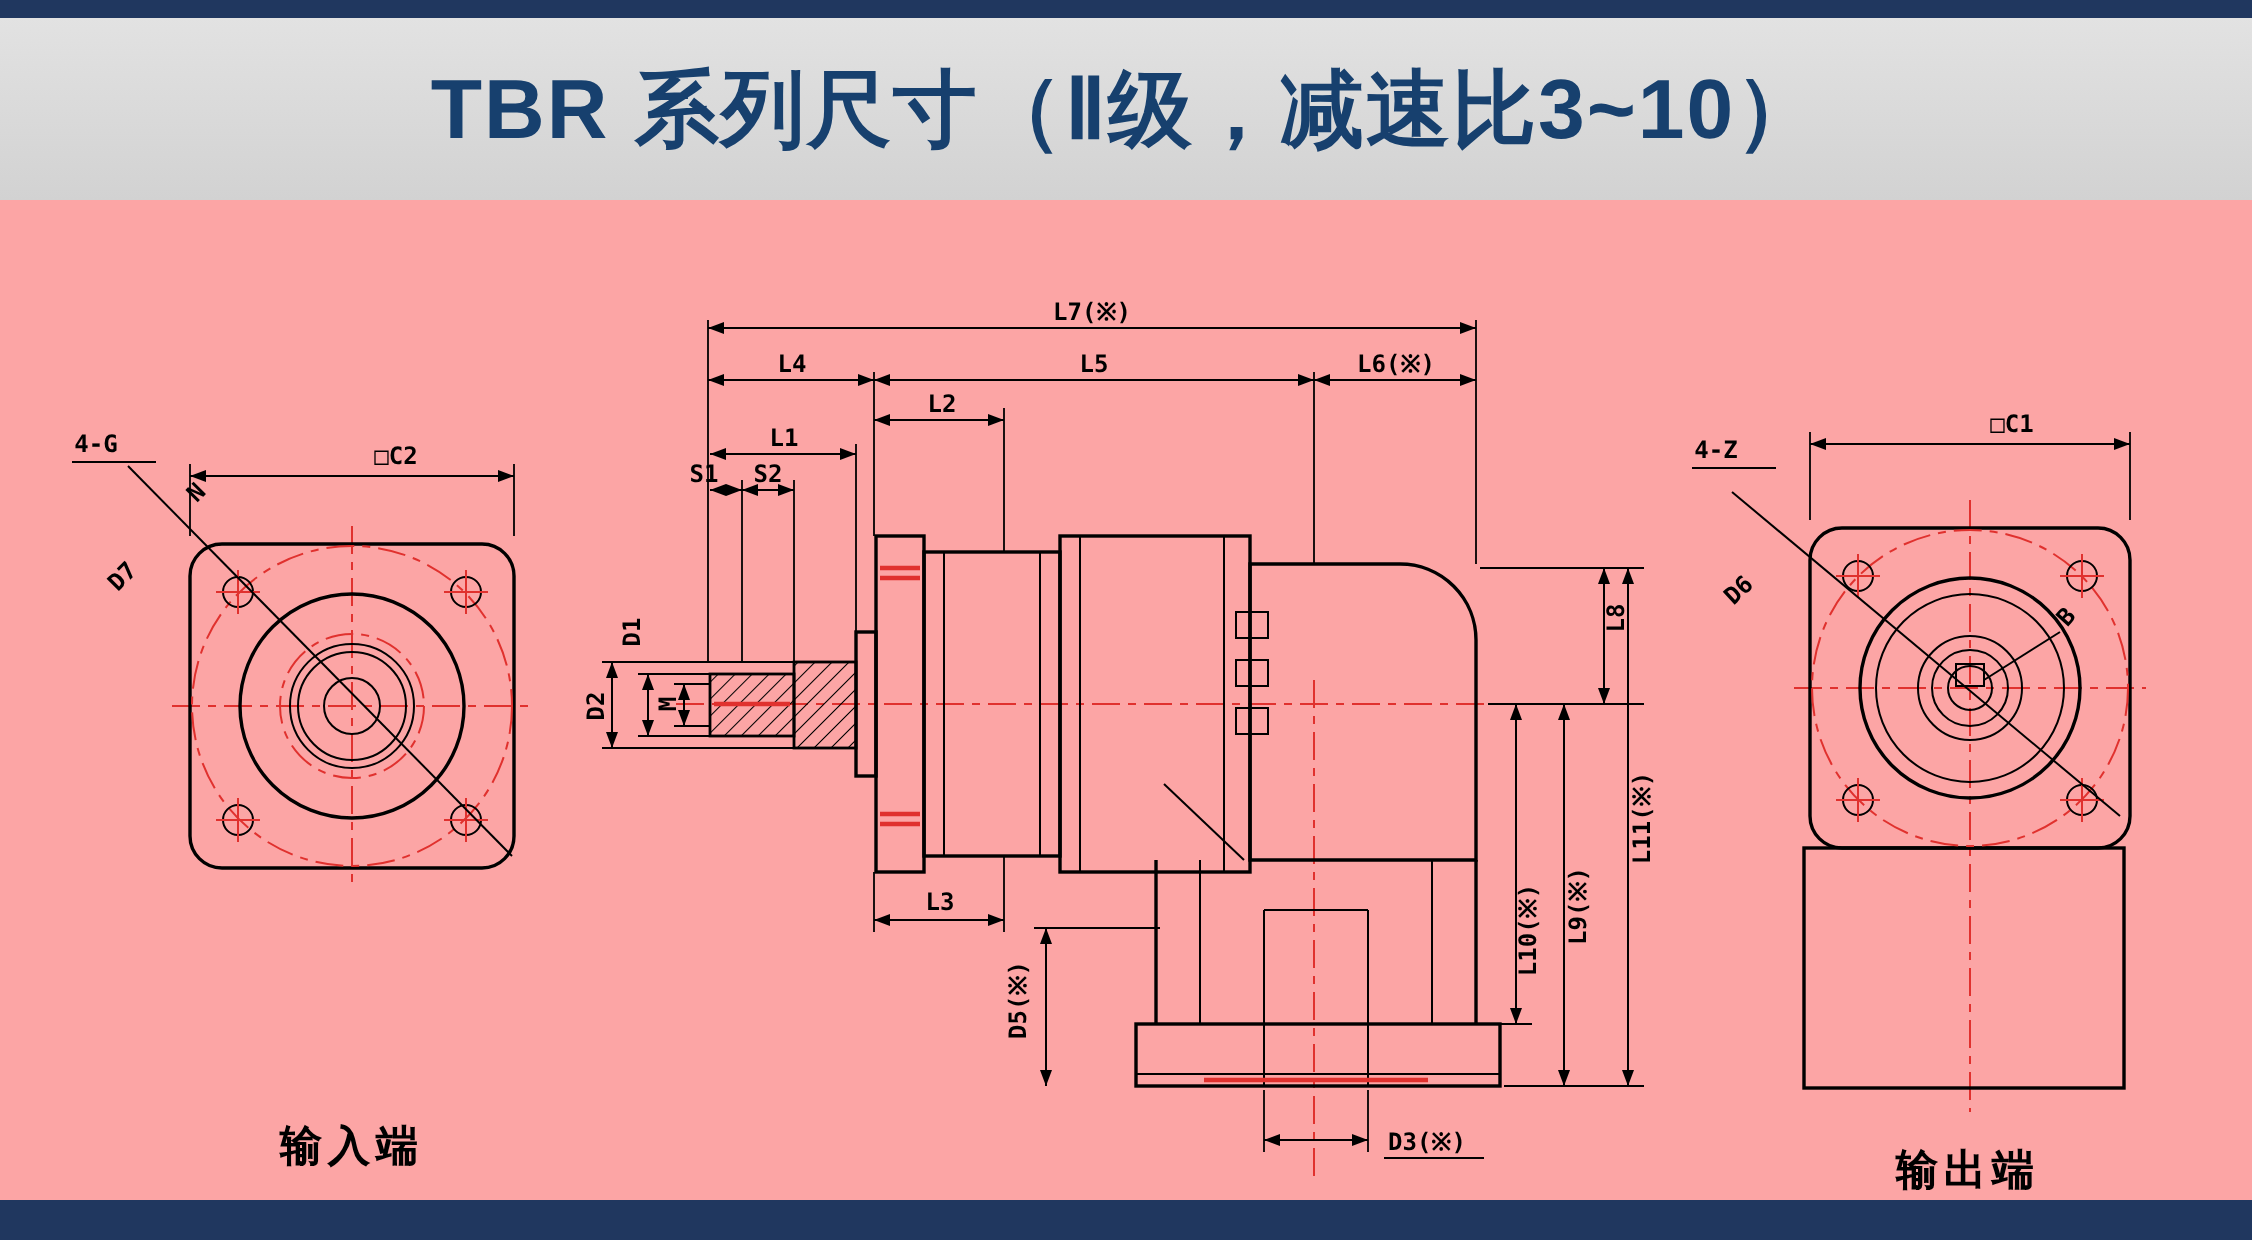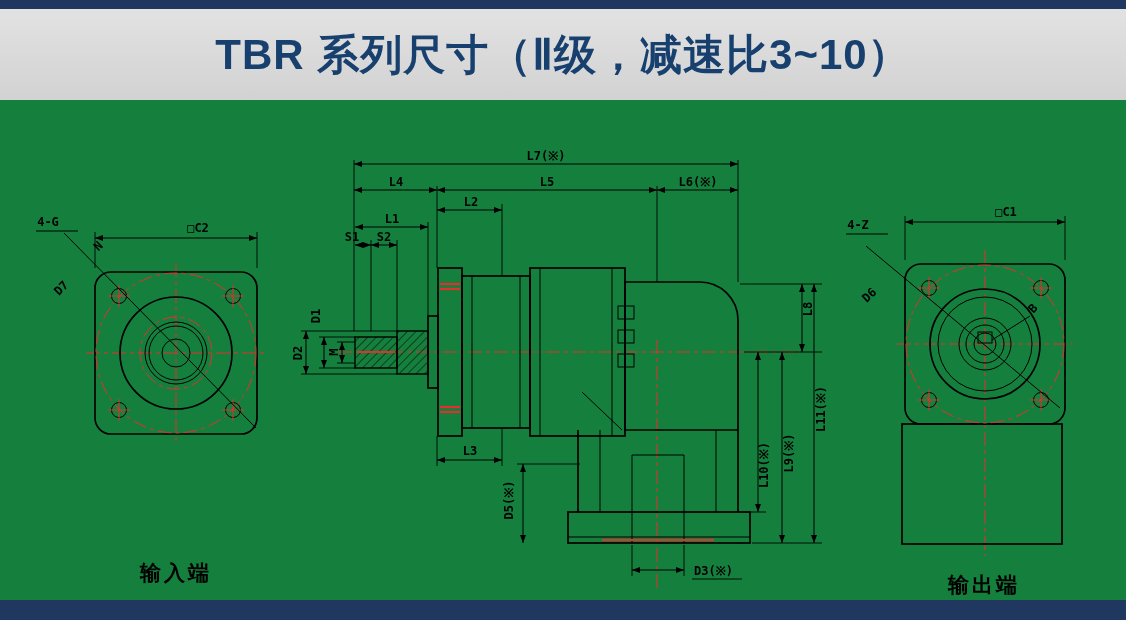--- a/index.html
+++ b/index.html
@@ -1,16 +1,16 @@
 <!DOCTYPE html>
 <html><head>
 <meta charset="utf-8">
 <style>
   html,body{margin:0;padding:0;background:#fff;}
-  .page{position:relative;width:1126px;height:620px;overflow:hidden;background:#15803d;
+  .page{position:relative;width:1126px;height:620px;overflow:hidden;background:#fca5a5;
         font-family:"Liberation Sans",sans-serif;}
   .topbar{position:absolute;top:0;left:0;width:1126px;height:9px;background:#20375f;}
   .banner{position:absolute;top:9px;left:0;width:1126px;height:91px;
           background:linear-gradient(180deg,#e2e2e2,#d2d2d2);}
   .banner h1{margin:0;line-height:91px;text-align:center;font-size:42px;font-weight:800;
              color:#17406e;letter-spacing:1px;font-family:"Liberation Sans",sans-serif;}
   .bottombar{position:absolute;bottom:0;left:0;width:1126px;height:20px;background:#20375f;}
   svg.draw{position:absolute;top:0;left:0;width:1126px;height:620px;}
   .outline{fill:none;stroke:#000;stroke-width:1.7;}
   .thin{fill:none;stroke:#000;stroke-width:1;}

